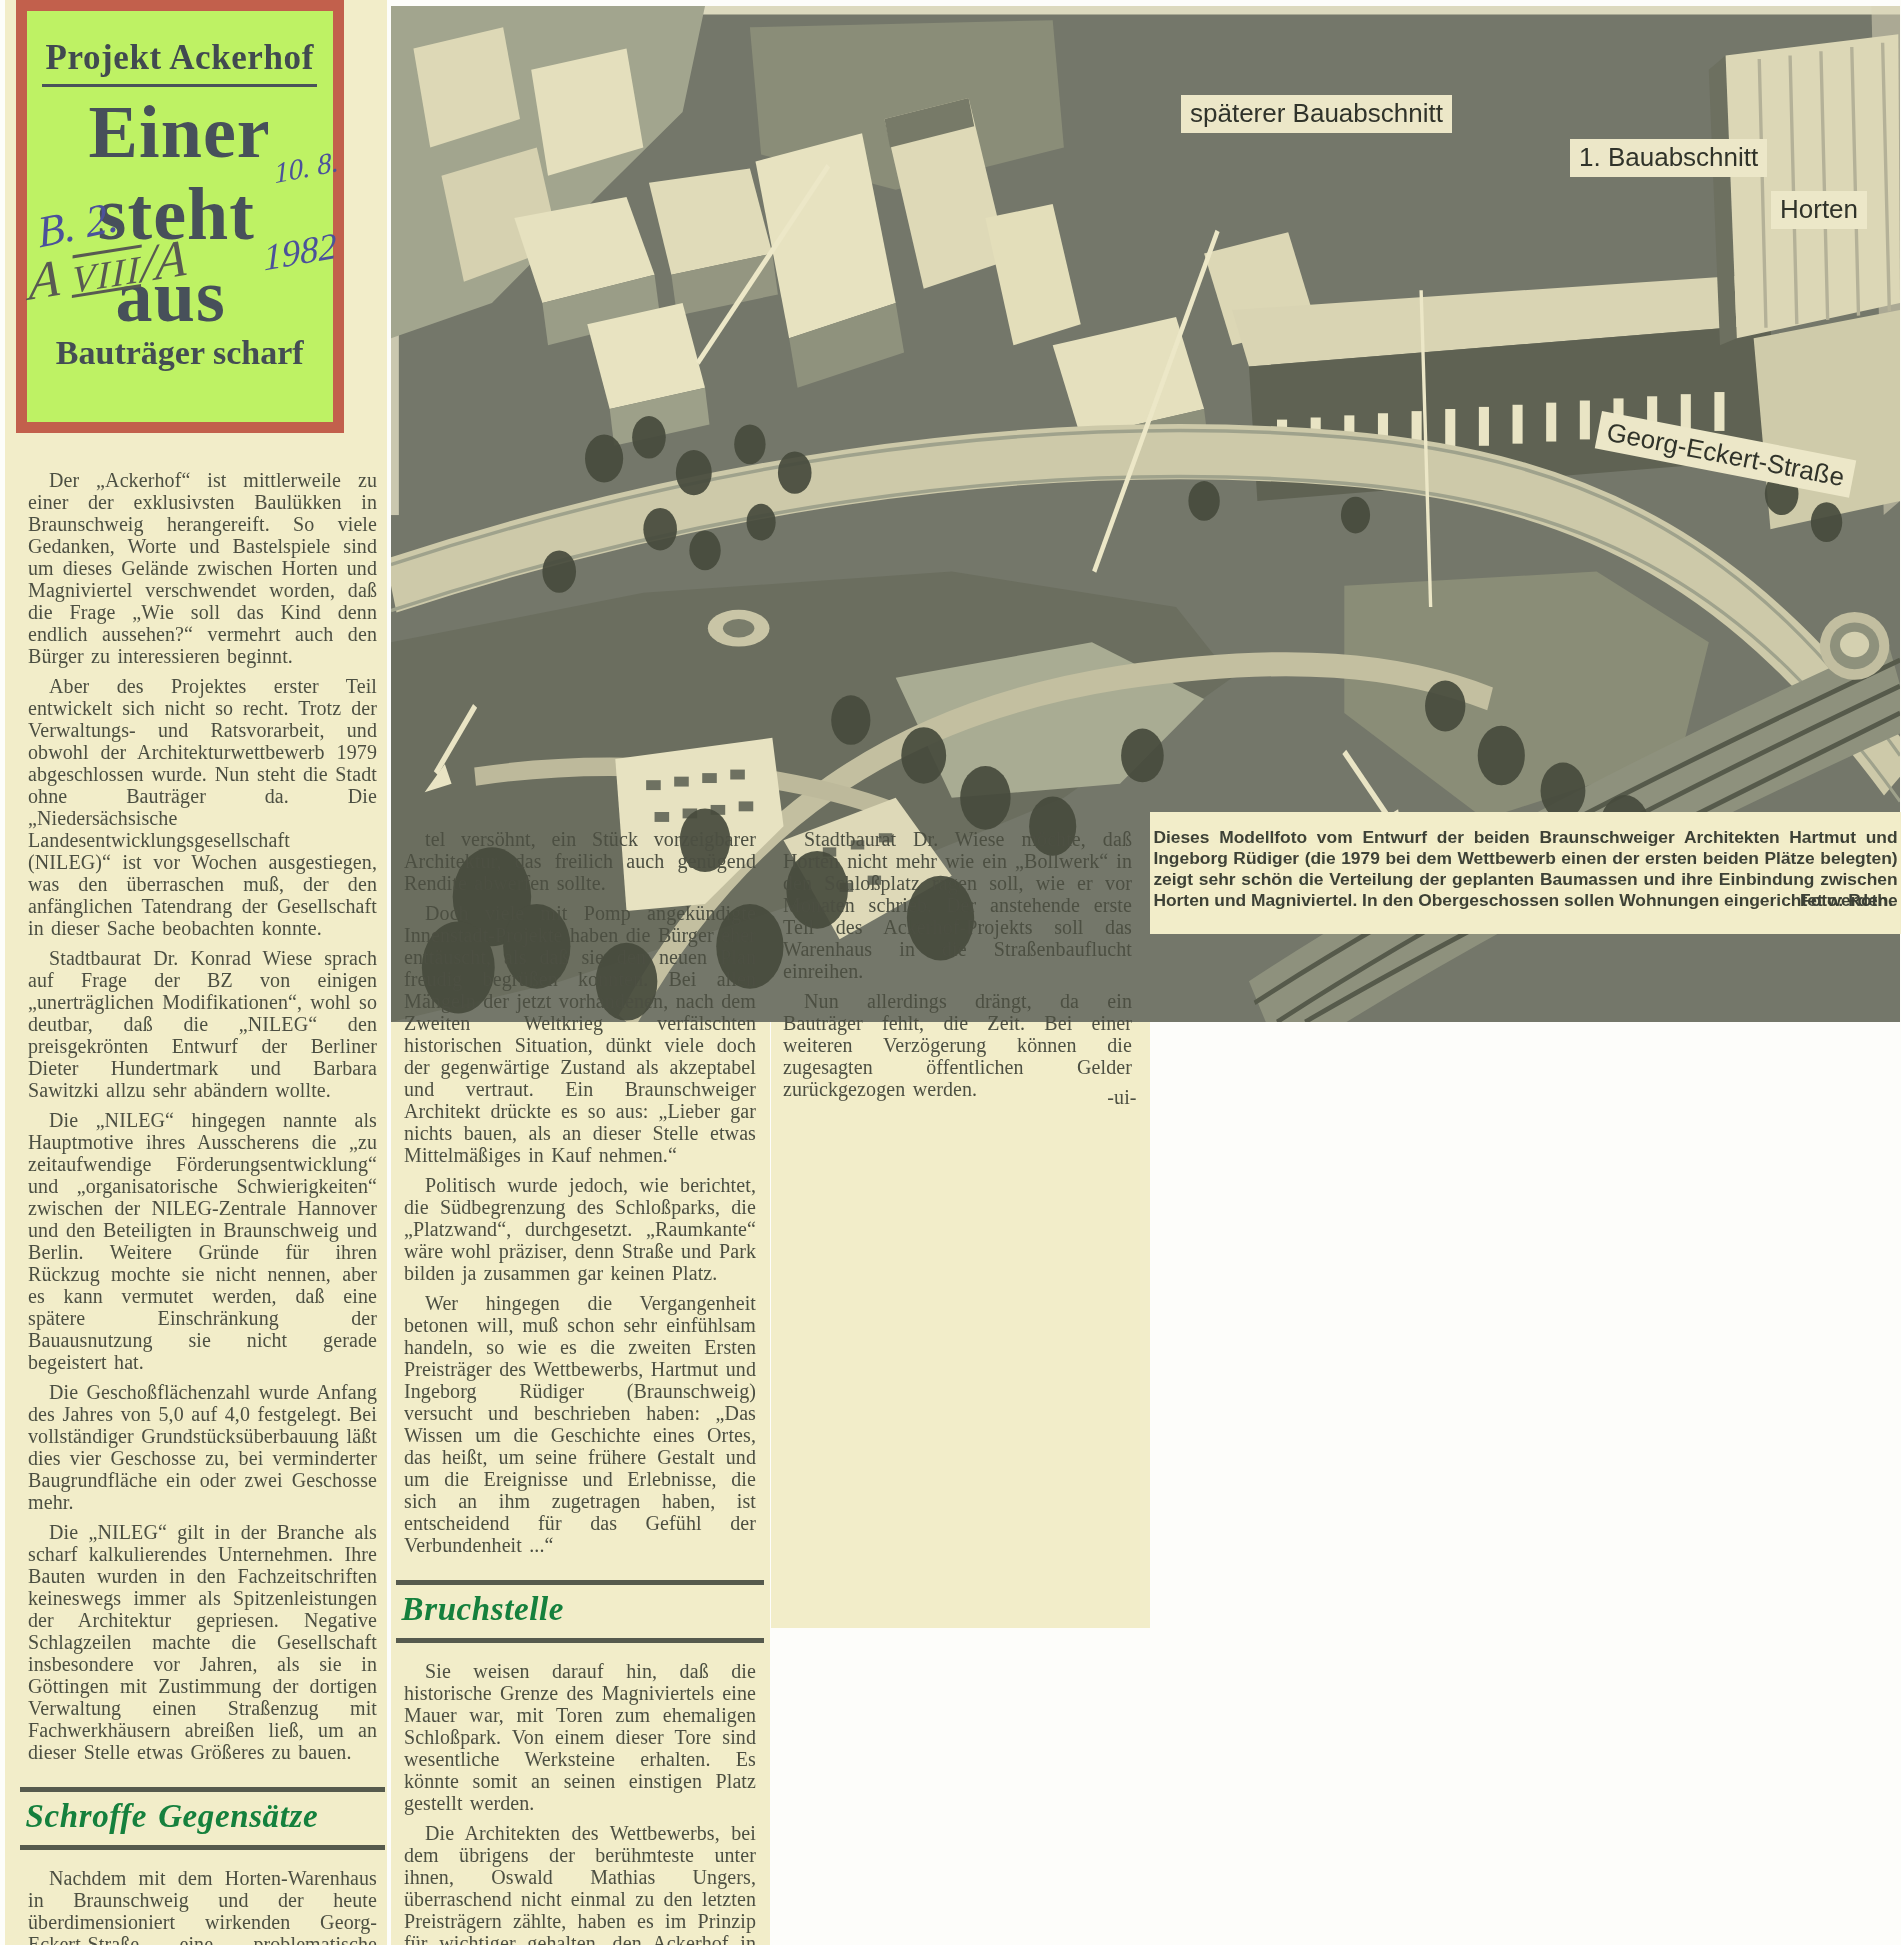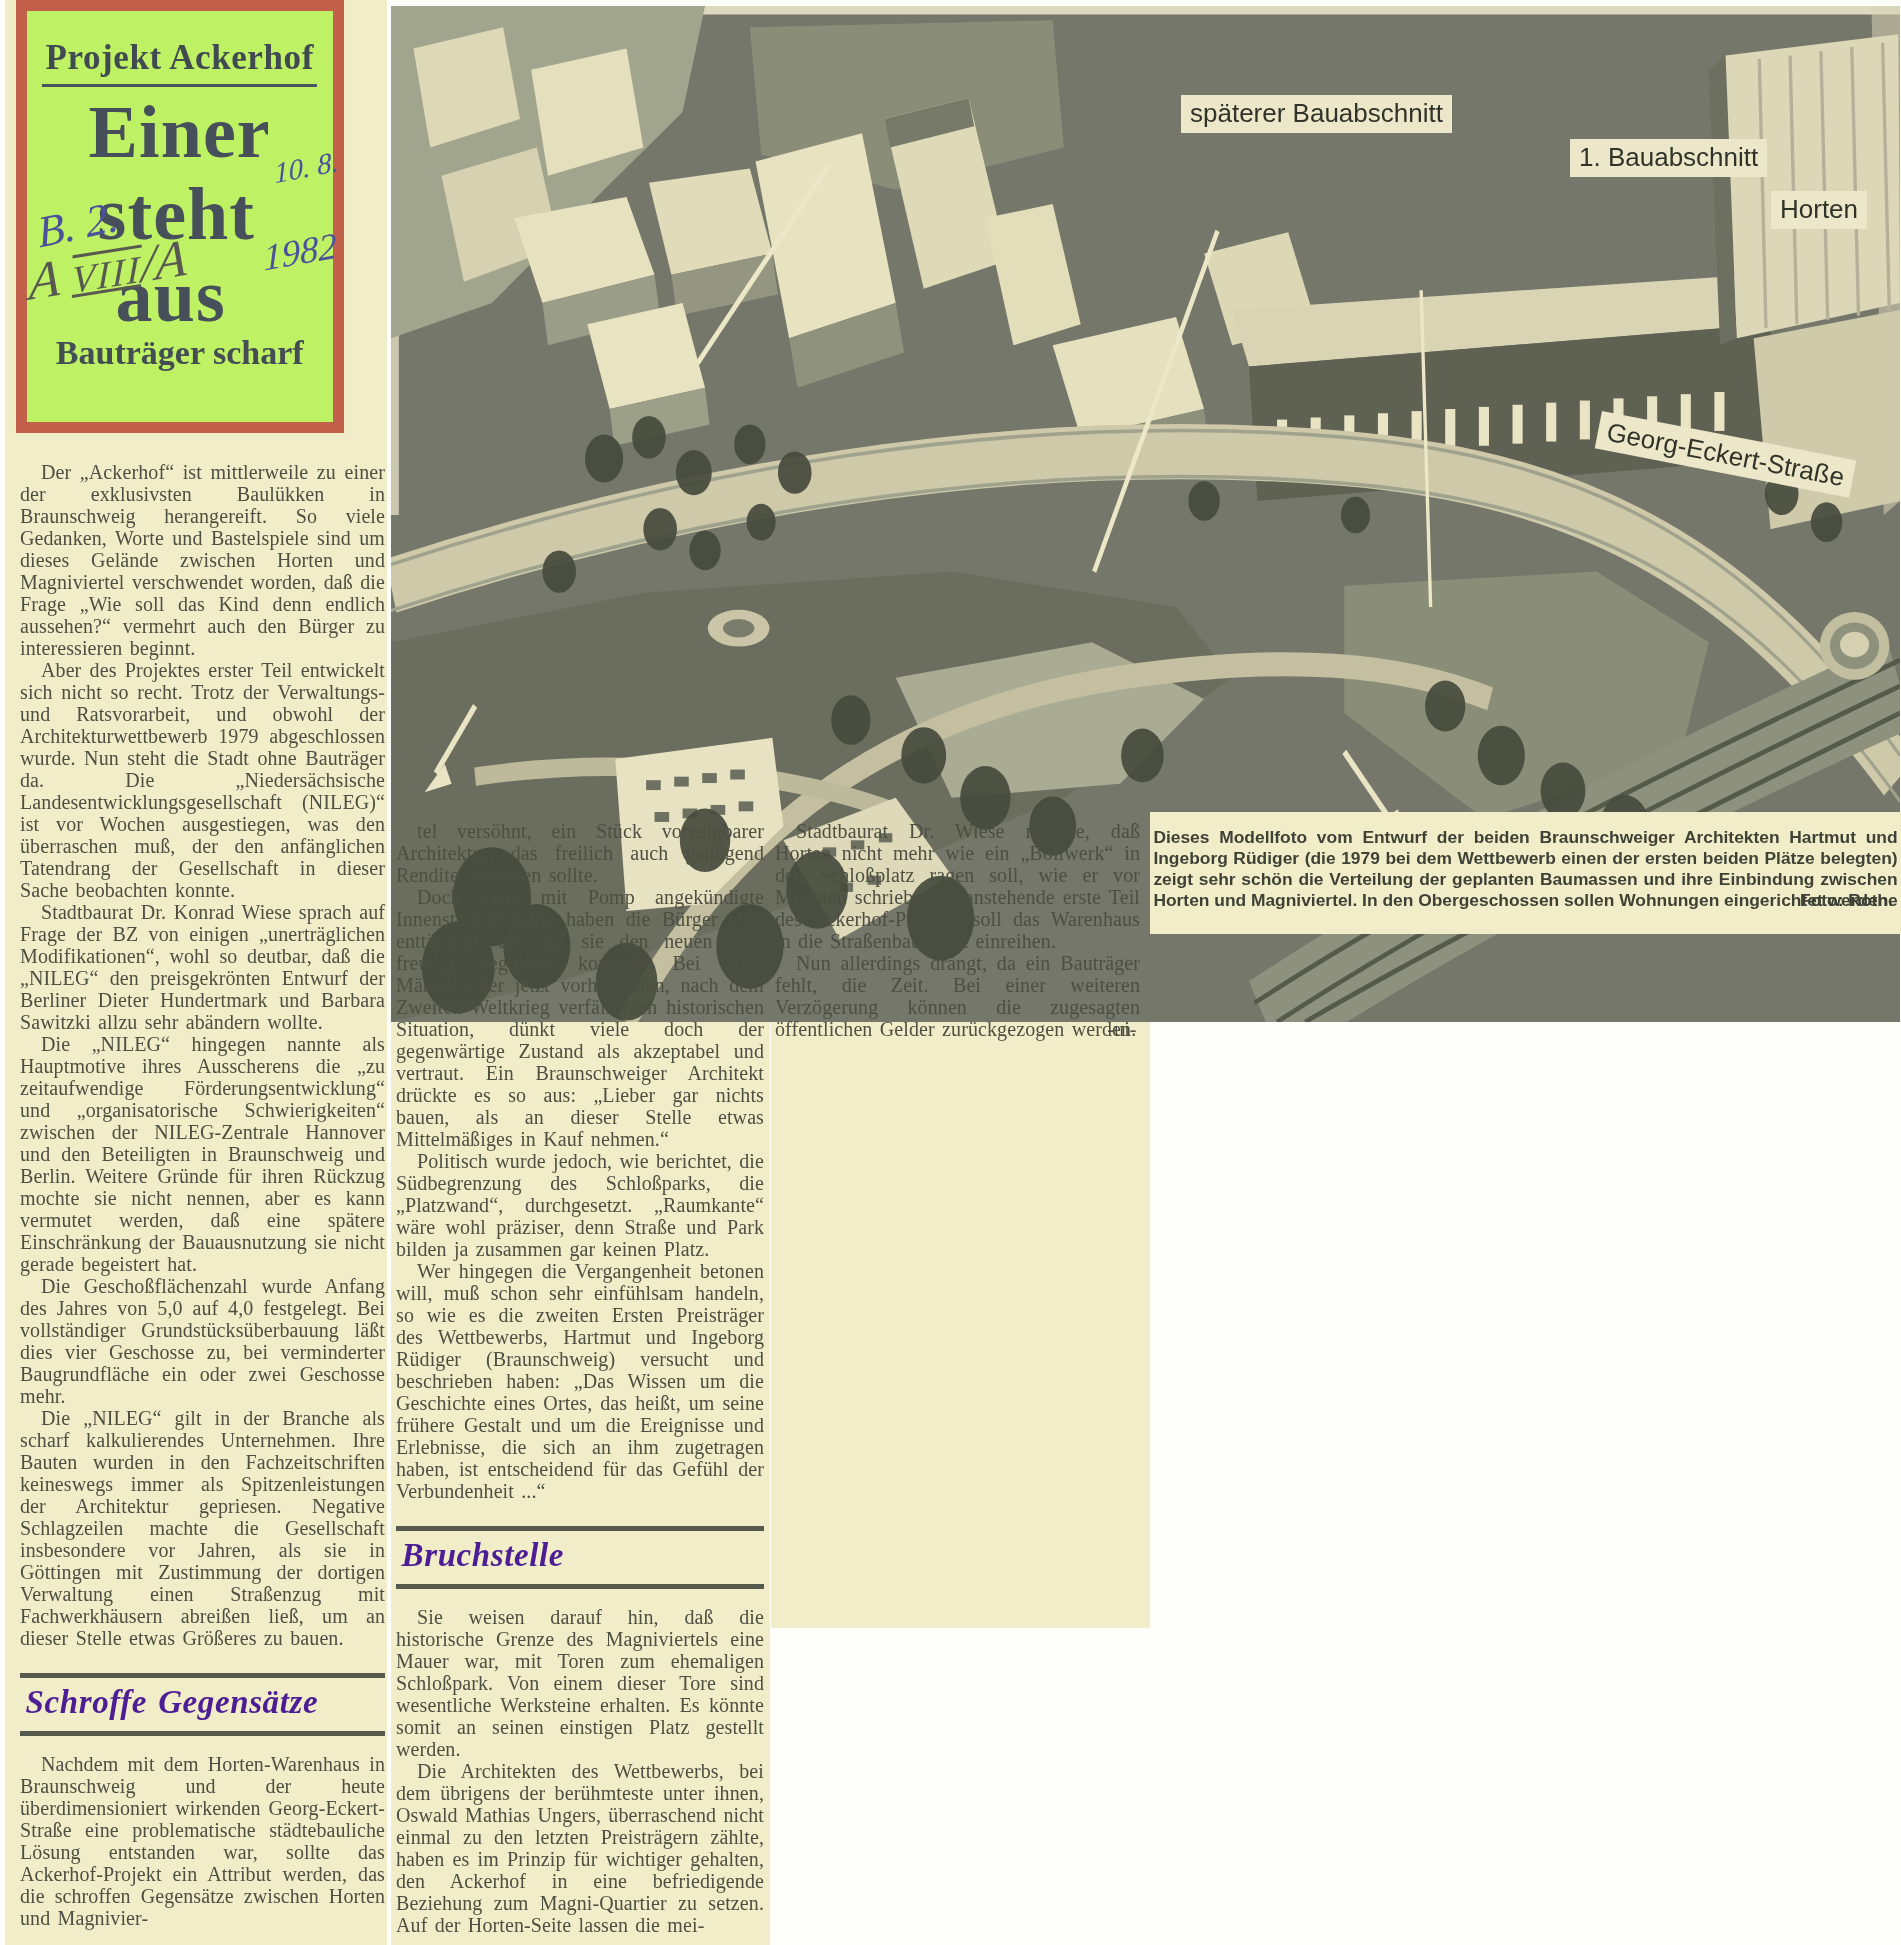--- a/index.html
+++ b/index.html
@@ -46,24 +46,24 @@
            background:#f2edc9;box-sizing:border-box;padding:14.6px 3.4px 0 3.4px;
            font-family:"Liberation Sans",sans-serif;font-weight:bold;font-size:17.4px;line-height:21px;
            color:#3d4136;text-align:justify;}
   .caption .credit{text-align:right;margin-top:-21px;}
   
   .col{position:absolute;font-size:20px;line-height:22px;text-align:justify;
        letter-spacing:0.1px;word-spacing:2.2px;color:#4c4f42;overflow:hidden;}
   #col1{left:20px;top:461px;width:365px;height:1485px;}
   #col2{left:396px;top:820px;width:368px;height:1126px;}
   #col3{left:775px;top:820px;width:365px;height:561px;}
-  .col p{margin:0;text-indent:21px;}
+  .col p{margin:8px;text-indent:21px;}
   .section-head{border-top:5px solid #565a4d;border-bottom:5px solid #565a4d;
                 margin:23.6px 0 17px;padding:7.9px 0 11.2px 5.6px;
-                font-weight:bold;font-style:italic;font-size:33px;line-height:1.05;color:#4c1d95;
+                font-weight:bold;font-style:italic;font-size:33px;line-height:1.05;color:#15803d;
                 text-indent:0;letter-spacing:0.6px;}
   .sign{text-align:right;margin-top:-22px;padding-right:3.4px;}
 </style>
 </head>
 <body>
 
 <div class="page">
 
   <div class="paper" id="paper-left"></div>
   <div class="paper" id="paper-cols"></div>

